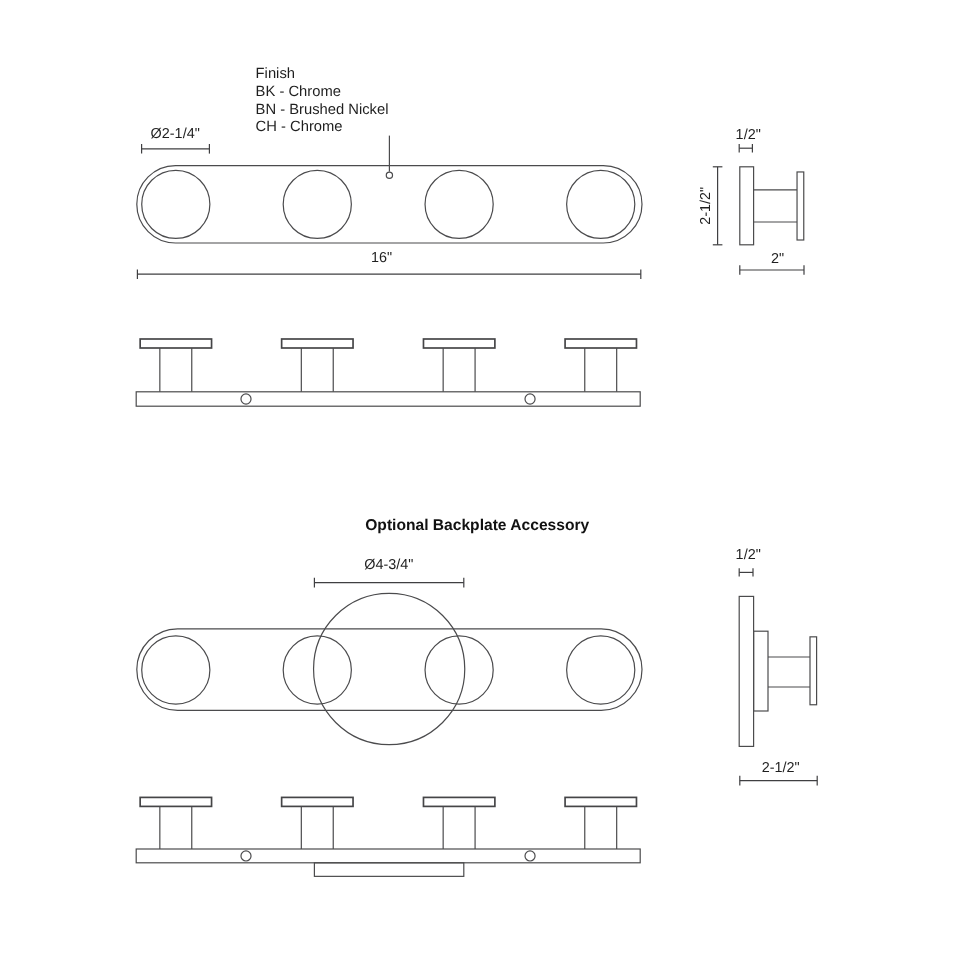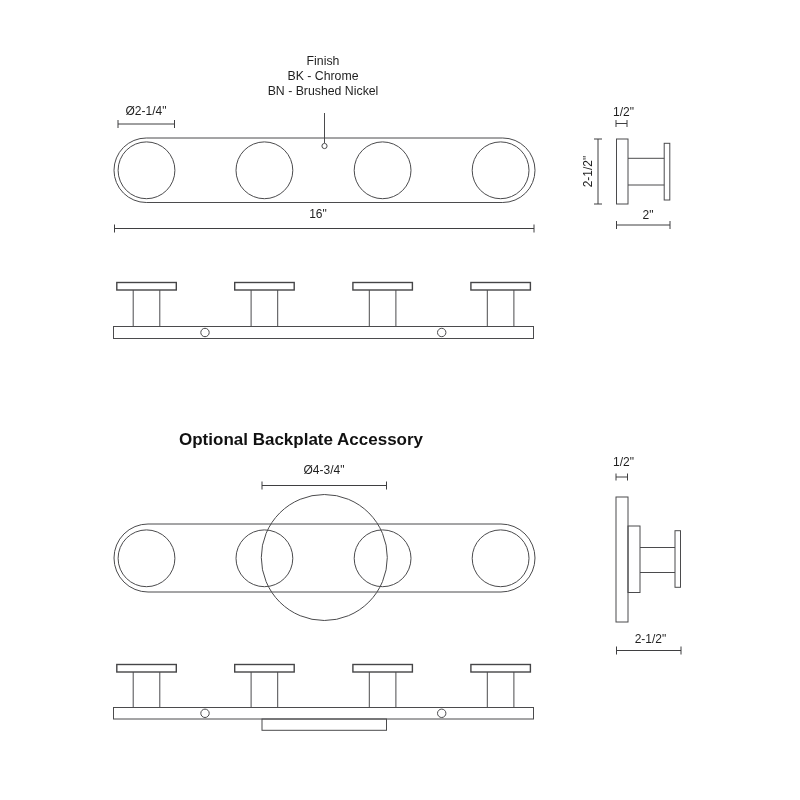--- a/index.html
+++ b/index.html
@@ -8,25 +8,25 @@
     font-family:"Liberation Sans","DejaVu Sans",sans-serif;
     color:#1f1f1f;overflow:hidden;
   }
   .sheet svg{position:absolute;left:0;top:0;}
   .lbl{
     position:absolute;font-size:12px;line-height:14px;color:#1f1f1f;
     text-align:center;white-space:nowrap;
   }
   .legend{
     position:absolute;left:213px;top:54px;width:220px;
-    font-size:12.3px;line-height:14.8px;text-align:center;color:#1f1f1f;
+    font-size:12.3px;line-height:14.8px;text-align:left;color:#1f1f1f;
   }
   .heading{
-    position:absolute;left:179px;top:430px;width:300px;text-align:left;
-    font-size:17px;font-weight:bold;color:#111;white-space:nowrap;
+    position:absolute;left:191px;top:430px;width:300px;text-align:right;
+    font-size:13px;font-weight:bold;color:#111;white-space:nowrap;
   }
   .rot{
     transform:rotate(-90deg);
     transform-origin:center center;
   }
   
   .stroke{stroke:#4b4b4d;fill:none;stroke-width:1;}
   .dim{stroke:#3f3f41;fill:none;stroke-width:1;}
   .cap{stroke:#454547;fill:none;stroke-width:1.4;}
 </style>
@@ -142,20 +142,21 @@
       <line class="dim" x1="616.5" y1="650.5" x2="681" y2="650.5"></line>
       <line class="dim" x1="616.5" y1="646.5" x2="616.5" y2="654.5"></line>
       <line class="dim" x1="681" y1="646.5" x2="681" y2="654.5"></line>
     </g>
   </svg>
 
   <div class="legend">
     <div>Finish</div>
     <div>BK - Chrome</div>
     <div>BN - Brushed Nickel</div>
+    <div>CH - Chrome</div>
   </div>
 
   <div class="lbl" style="left:96px;top:104px;width:100px;">Ø2-1/4"</div>
 
   <div class="lbl" style="left:268px;top:207px;width:100px;">16"</div>
 
   <div class="lbl" style="left:573.5px;top:105px;width:100px;">1/2"</div>
 
   <div class="lbl rot" style="left:558px;top:164px;width:60px;height:15px;">2-1/2"</div>
 

